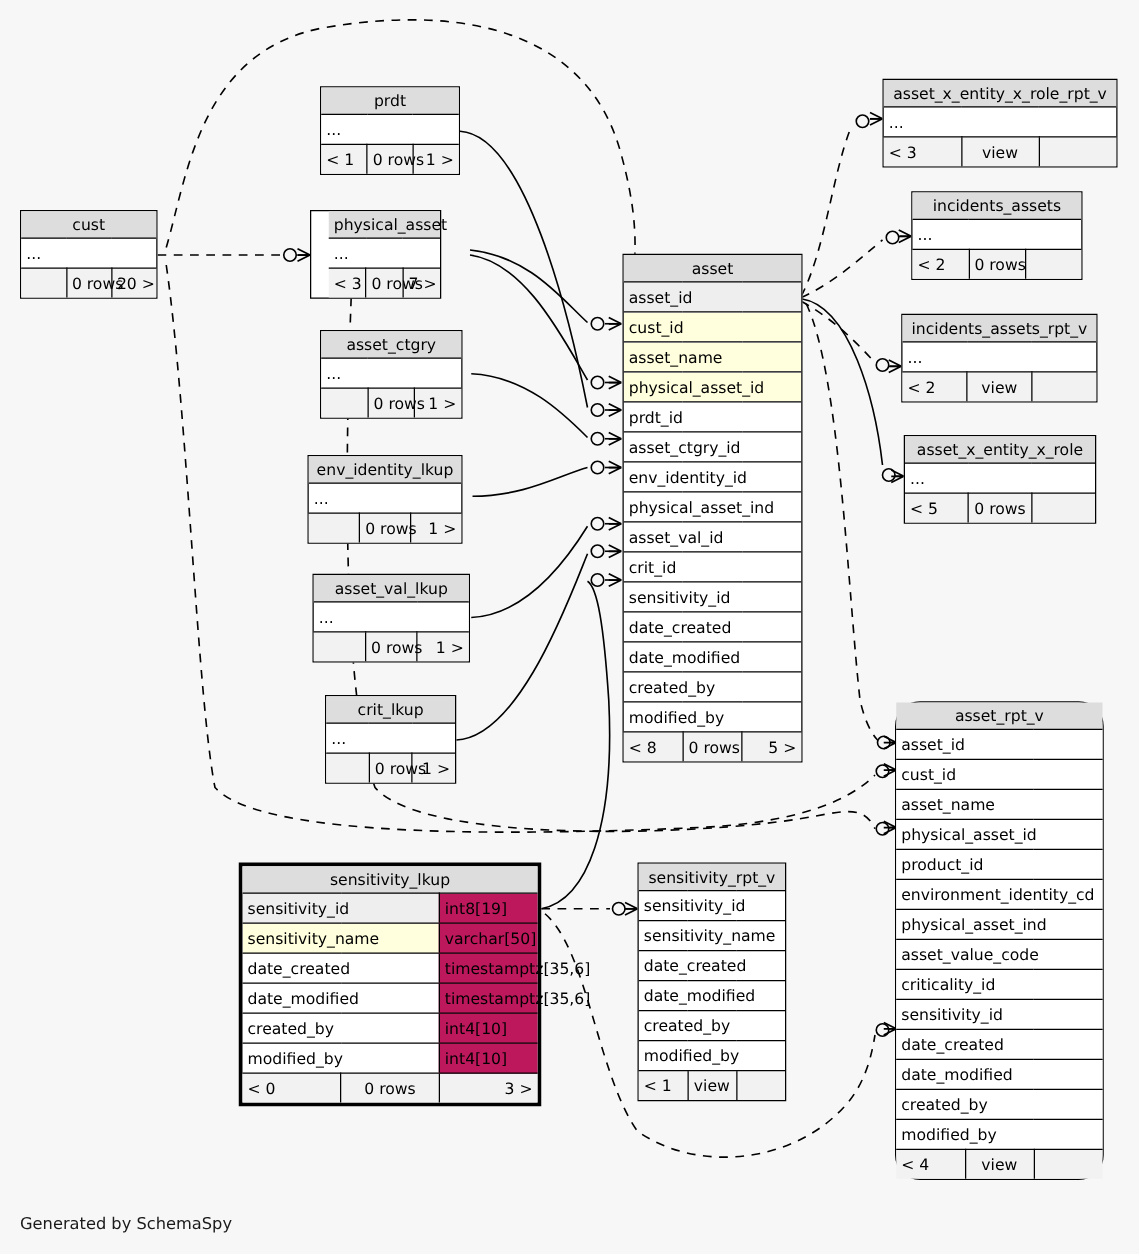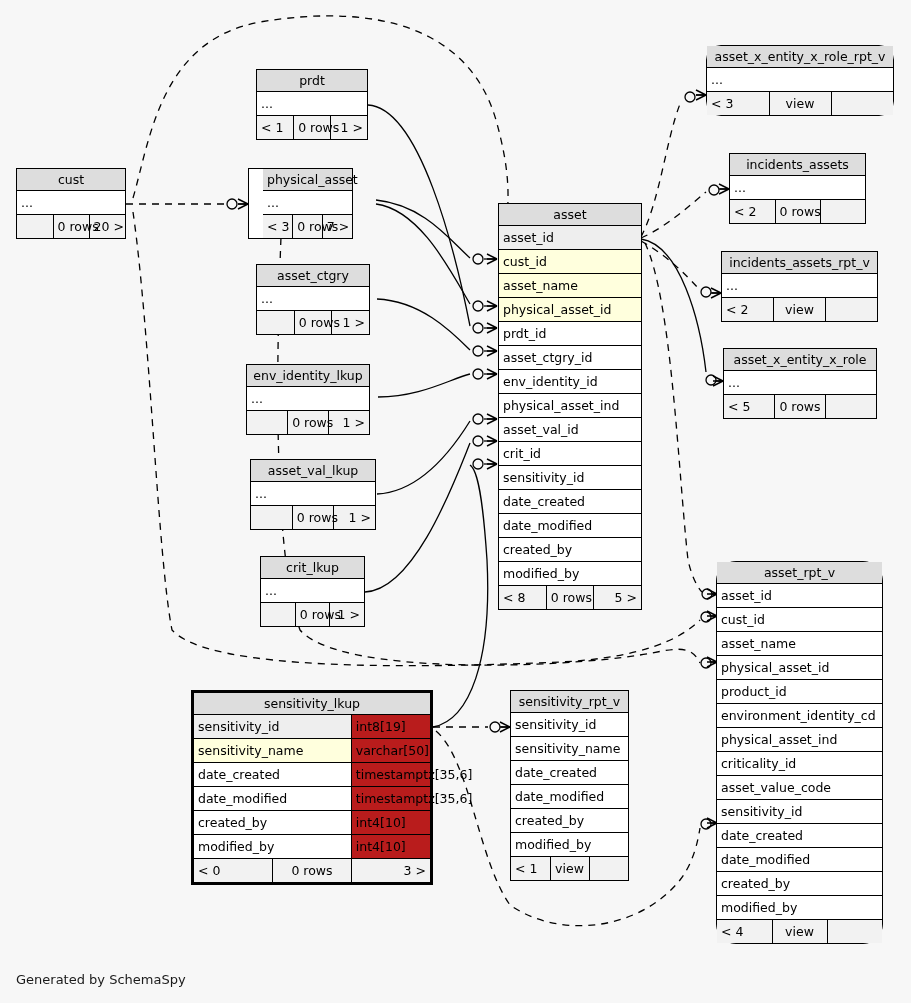--- a/index.html
+++ b/index.html
@@ -64,21 +64,21 @@
   }
   .tbl td.col.idx {
     background: #ffffdd;
   }
   .tbl td.type {
     font-size: 12.5px;
     color: #000;
     padding: 2px 4px 3px 4px;
     border-bottom: 1px solid #000;
     border-left: 1px solid #000;
-    background: #b91c1c;
+    background: #be185d;
     white-space: nowrap;
     height: 18px;
     line-height: 17px;
   }
   .tbl tr.foot td {
     font-size: 12.5px;
     color: #000;
     padding: 2px 4px 3px 4px;
     background: #f2f2f2;
     border-bottom: none;
@@ -420,21 +420,21 @@
           </tr>
       <tr class="foot">
         <td class="fl" style="width:42px">&lt; 8</td>
         <td class="fc">0 rows</td>
         <td class="fr" style="width:42px">5 &gt;</td>
       </tr>
     </tbody>
       </table>
   </div>
 
-  <div class="tbl" style="left:706px; top:45px; width:188px;border-radius:15px;">
+  <div class="tbl" style="left:706px; top:63px; width:188px;">
     <table>
       <tbody>
           <tr>
             <td class="hdr" colspan="3">asset_x_entity_x_role_rpt_v</td>
           </tr>
       <tr class="lastcol">
             <td class="col" colspan="3">...</td>
           </tr>
       <tr class="foot">
         <td class="fl" style="width:62px">&lt; 3</td>
@@ -520,24 +520,24 @@
       <tr>
             <td class="col" colspan="3">product_id</td>
           </tr>
       <tr>
             <td class="col" colspan="3">environment_identity_cd</td>
           </tr>
       <tr>
             <td class="col" colspan="3">physical_asset_ind</td>
           </tr>
       <tr>
+            <td class="col" colspan="3">asset_value_code</td>
+          </tr>
+      <tr>
             <td class="col" colspan="3">criticality_id</td>
-          </tr>
-      <tr>
-            <td class="col" colspan="3">asset_value_code</td>
           </tr>
       <tr>
             <td class="col" colspan="3">sensitivity_id</td>
           </tr>
       <tr>
             <td class="col" colspan="3">date_created</td>
           </tr>
       <tr>
             <td class="col" colspan="3">date_modified</td>
           </tr>

